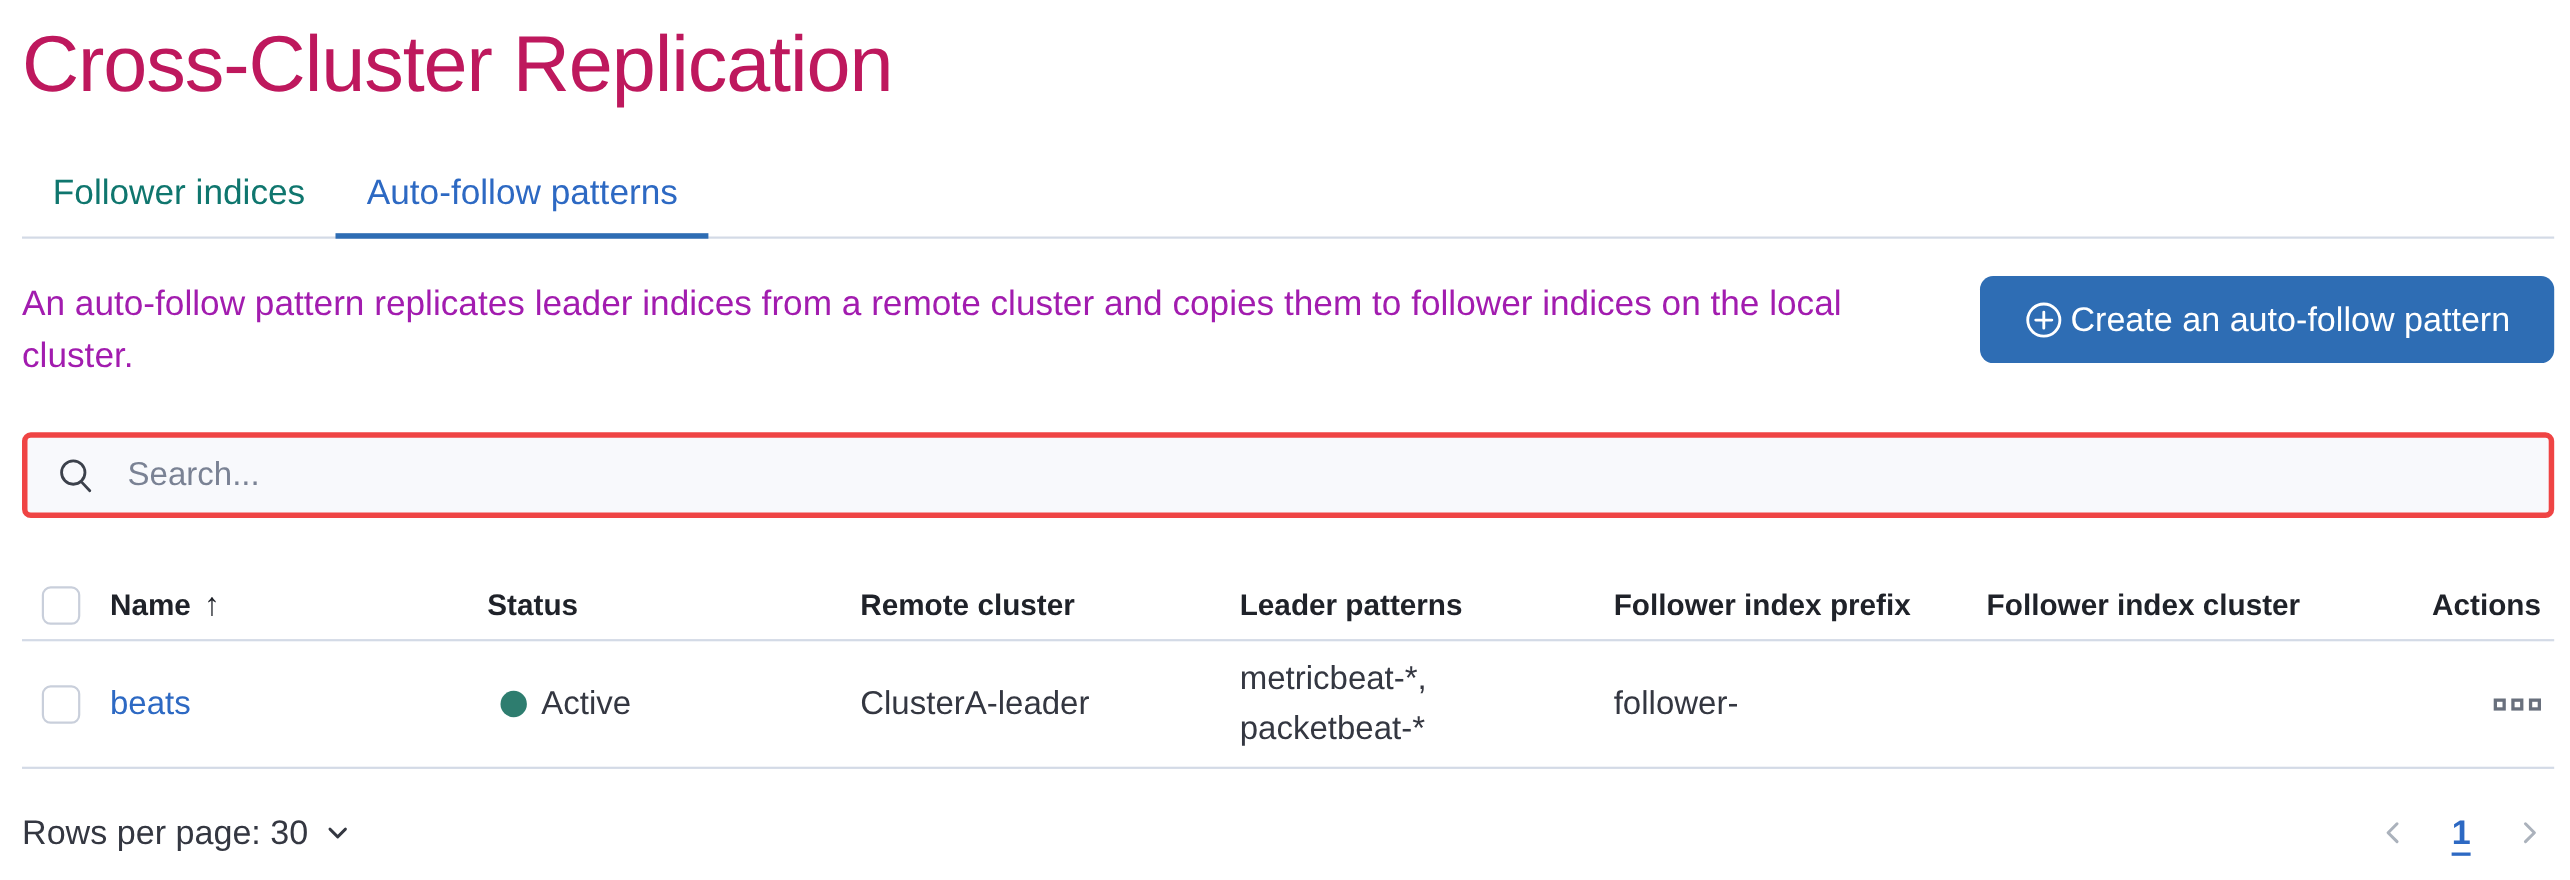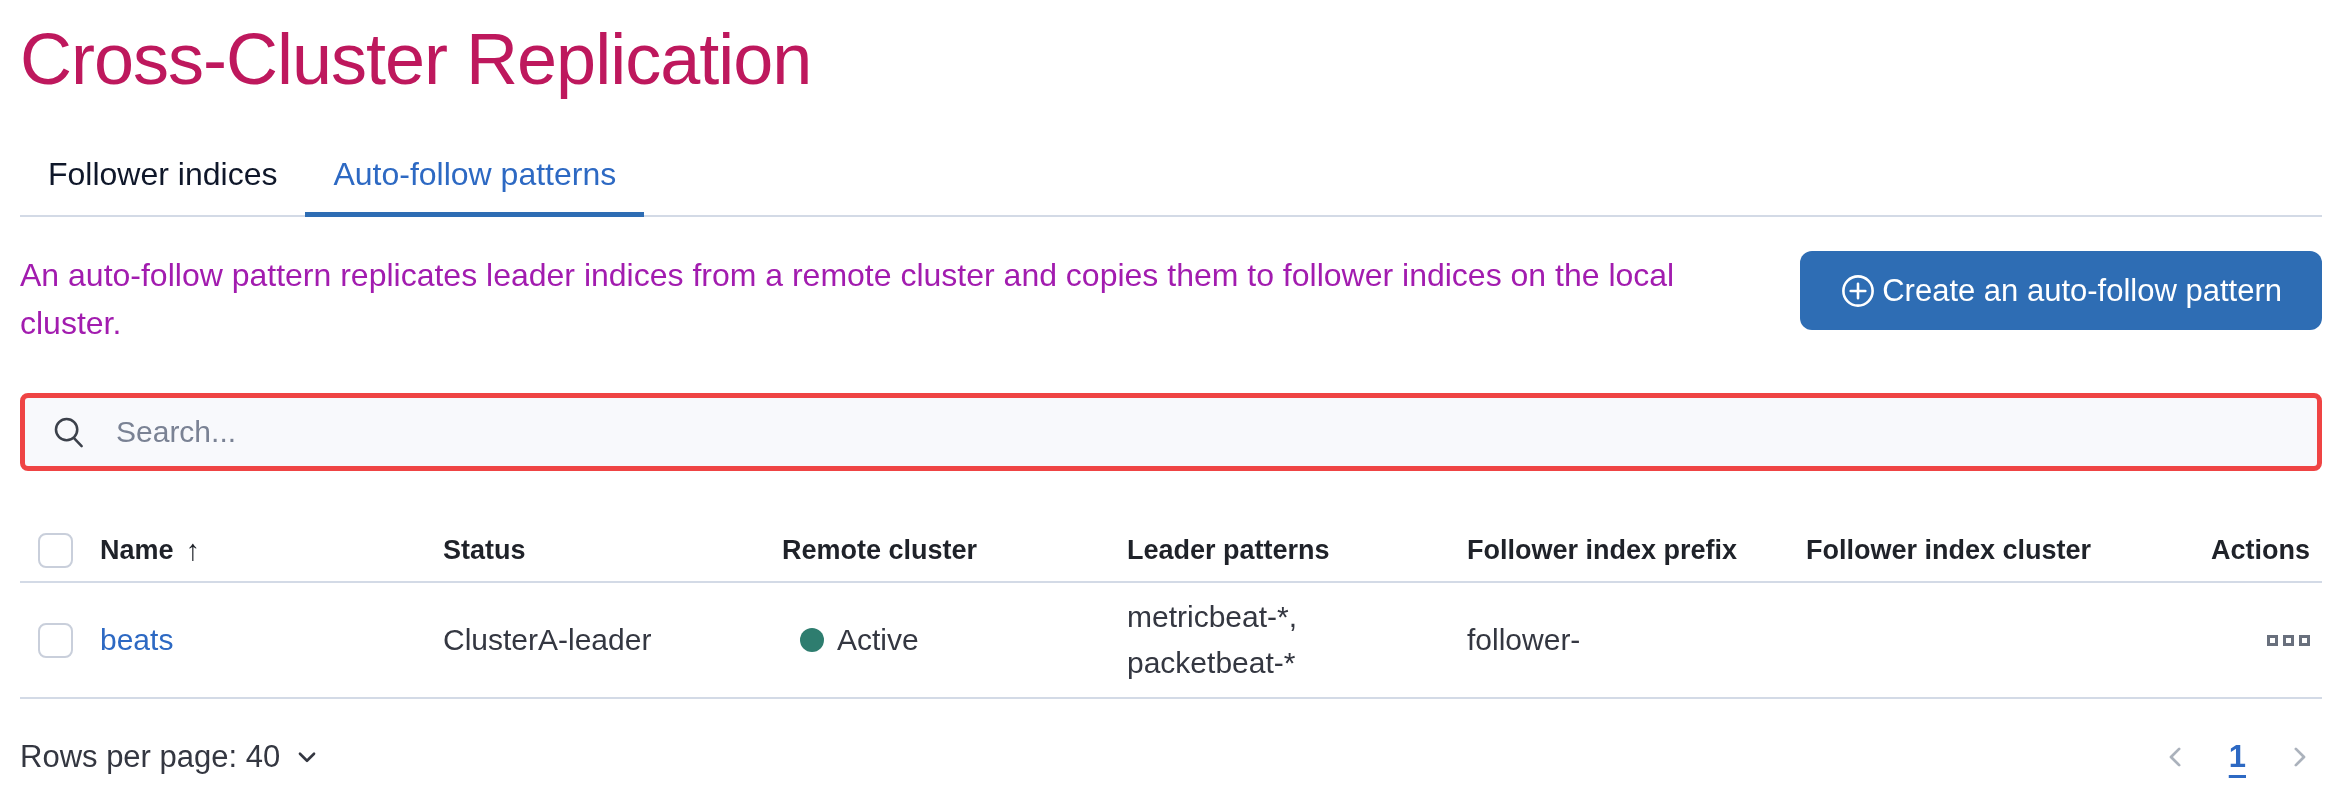--- a/index.html
+++ b/index.html
@@ -26,21 +26,21 @@
   
   .tabs {
     display: flex;
     margin-top: 53px;
     border-bottom: 2px solid #d3dae6;
   }
   .tab {
     padding: 0 28px 22px 28px;
     font-size: 32px;
     line-height: 38px;
-    color: #0f172a;
+    color: #0f766e;
     position: relative;
     cursor: pointer;
     white-space: nowrap;
   }
   .tab.active { color: #2d69c3; }
   .tab.active::after {
     content: "";
     position: absolute;
     left: 0; right: 0; bottom: -2px;
     height: 5px;
@@ -223,42 +223,42 @@
       <div class="col col-actions">Actions</div>
     </div>
 
     <div class="trow">
       <div class="col col-check">
         <span class="checkbox"></span>
       </div>
       <div class="col col-name">
         <a class="name-link">beats</a>
       </div>
-      <div class="col col-remote">ClusterA-leader</div>
       <div class="col col-status">
         <span class="status-dot"></span>
         <span>Active</span>
       </div>
+      <div class="col col-remote">ClusterA-leader</div>
       <div class="col col-leader">metricbeat-*, packetbeat-*</div>
       <div class="col col-prefix">follower-</div>
       <div class="col col-suffix"></div>
       <div class="col col-actions">
         <span class="boxes-icon">
           <span></span>
             <span></span>
             <span></span>
         </span>
       </div>
     </div>
 
   </div>
 
   <div class="footer">
     <div class="rows-per-page">
-      <span>Rows per page: 40</span>
+      <span>Rows per page: 30</span>
       <span style="display:inline-flex;">
         <svg width="26" height="26" viewBox="0 0 24 24" fill="none" stroke="#343741" stroke-width="2.4" stroke-linecap="round" stroke-linejoin="round">
           <path d="M5.5 9l6.5 6.5L18.5 9"></path>
         </svg>
       </span>
     </div>
     <div class="pagination">
       <span class="page-nav">
         <svg width="30" height="30" viewBox="0 0 24 24" fill="none" stroke="#abb2bc" stroke-width="2.2" stroke-linecap="round" stroke-linejoin="round">
           <path d="M14.5 5.5 L8 12 l6.5 6.5"></path>

